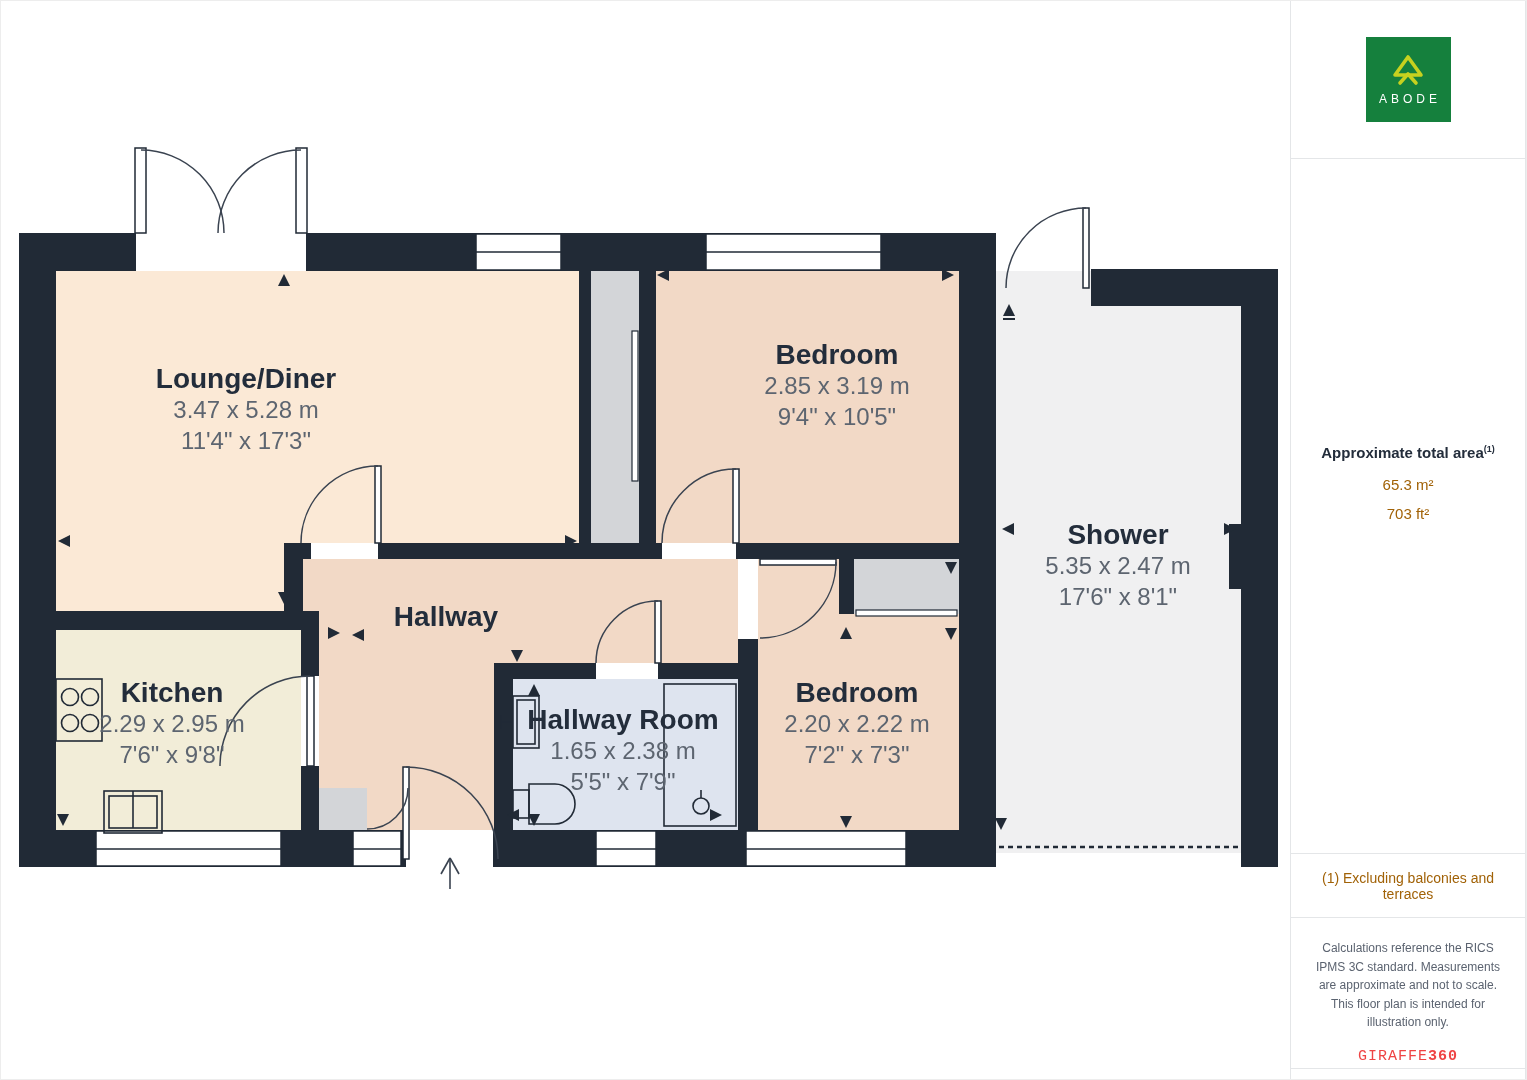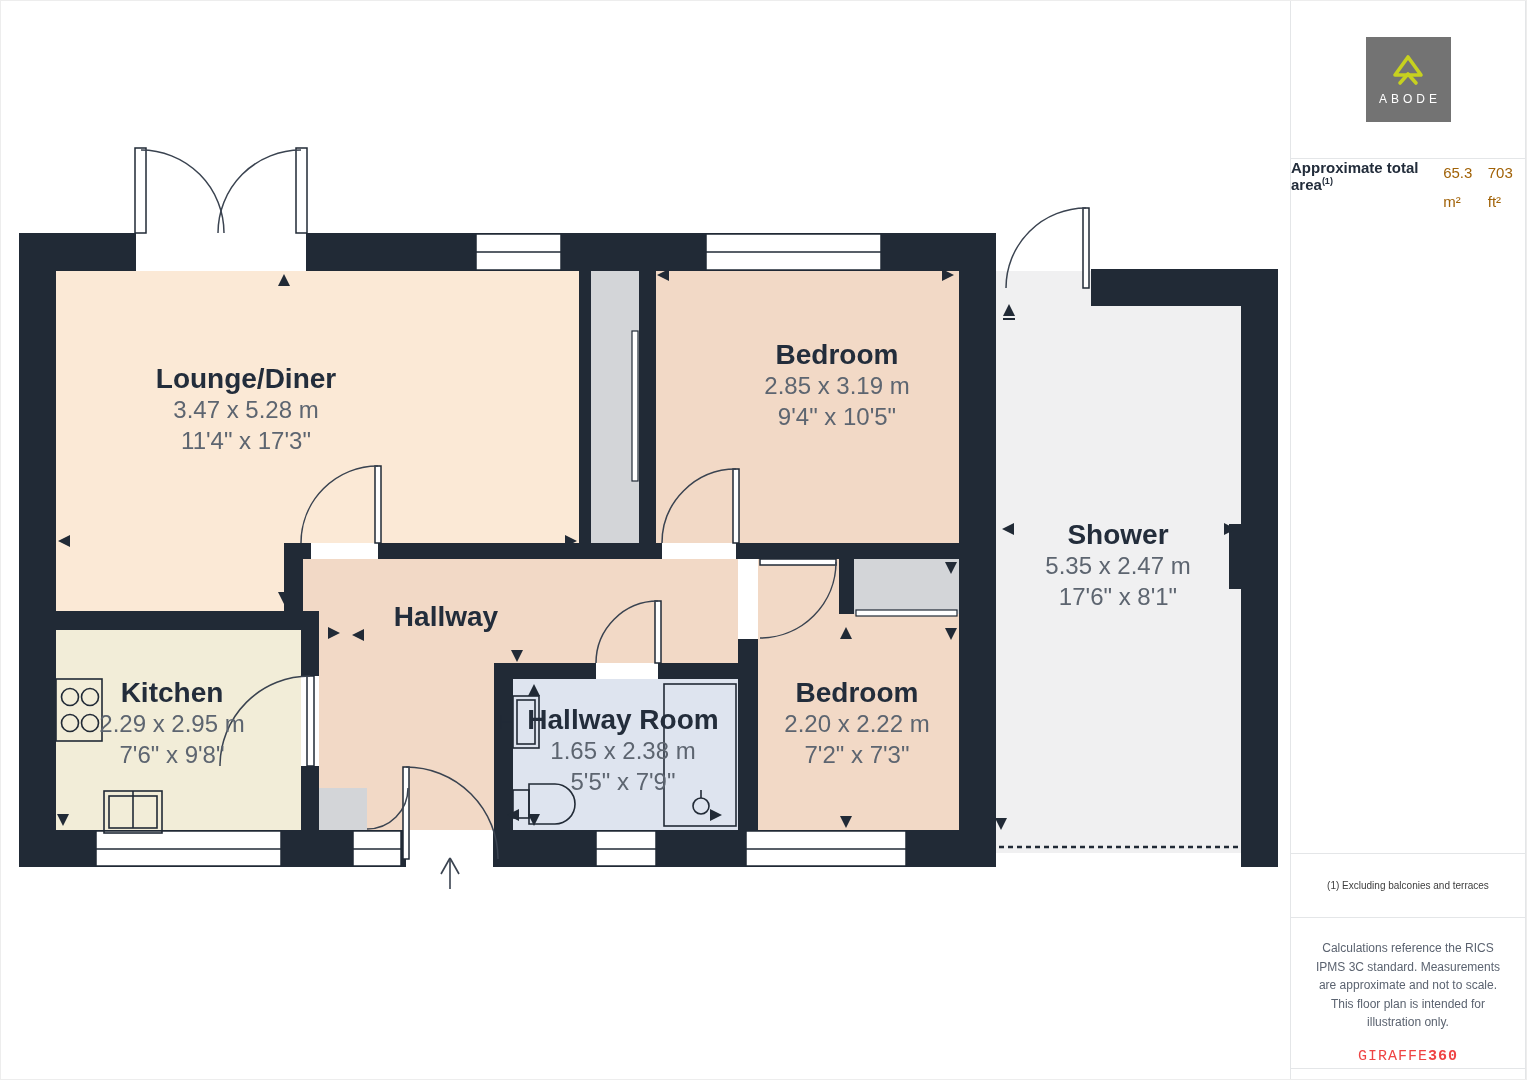--- a/index.html
+++ b/index.html
@@ -22,39 +22,39 @@
   .sidebar{
     position:absolute;right:0;top:0;width:236px;height:1080px;
     border-left:1px solid #e4e6e8;border-right:1px solid #e4e6e8;
     box-sizing:border-box;display:flex;flex-direction:column;background:#fff;
   }
   .sb-logo-sec{
     height:158px;flex:0 0 auto;border-bottom:1px solid #e4e6e8;
     display:flex;align-items:center;justify-content:center;box-sizing:border-box;
   }
   .logo-box{
-    width:85px;height:85px;background:#737373;
+    width:85px;height:85px;background:#15803d;
     display:flex;flex-direction:column;align-items:center;justify-content:center;
   }
   .logo-text{
     color:#ffffff;font-size:12px;letter-spacing:4px;margin-top:5px;
     margin-left:4px;font-weight:400;
   }
   .sb-area-sec{
-    flex:1 1 auto;display:flex;
+    flex:1 1 auto;display:flex;flex-direction:column;align-items:center;
     justify-content:center;box-sizing:border-box;padding-bottom:40px;
   }
   .area-heading{font-size:15px;font-weight:bold;color:#232d3b;margin-bottom:10px;}
   .area-heading sup{font-size:9px;}
   .area-value{font-size:15px;color:#a16207;line-height:1.9;}
   .sb-note-sec{
     flex:0 0 auto;height:65px;border-top:1px solid #e4e6e8;border-bottom:1px solid #e4e6e8;
     display:flex;align-items:center;justify-content:center;box-sizing:border-box;
   }
-  .sb-note{font-size:10px;color:#404040;text-align:center;padding:0 14px;}
+  .sb-note{font-size:14px;color:#a16207;text-align:center;padding:0 14px;}
   .sb-disc-sec{
     flex:0 0 auto;height:151px;border-bottom:1px solid #e4e6e8;
     display:flex;flex-direction:column;align-items:center;box-sizing:border-box;
     padding:21px 16px 0 16px;
   }
   .sb-disclaimer{font-size:12px;color:#5b6370;text-align:center;line-height:1.55;}
   .sb-credit{margin-top:16px;font-size:15px;color:#ef4444;letter-spacing:1px;font-family:Liberation Mono, monospace;}
   .sb-credit .bold{font-weight:bold;}
   .sb-tail{flex:0 0 auto;height:12px;}
 </style>

